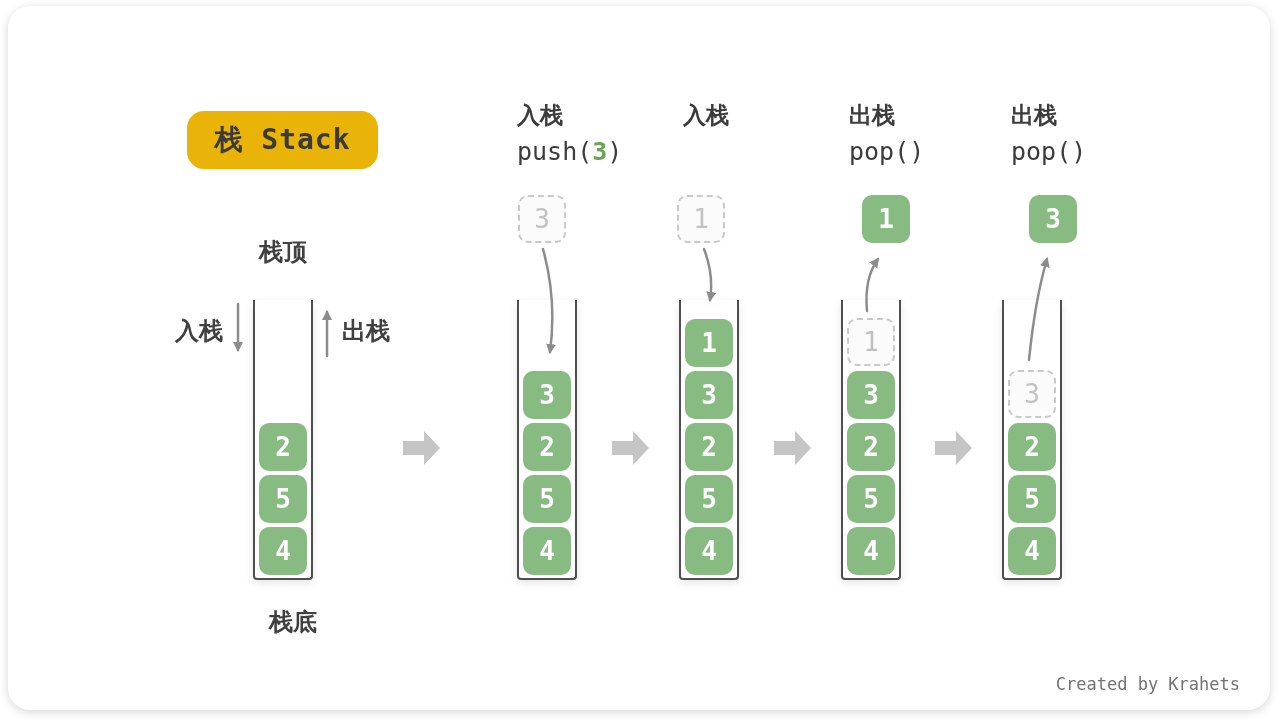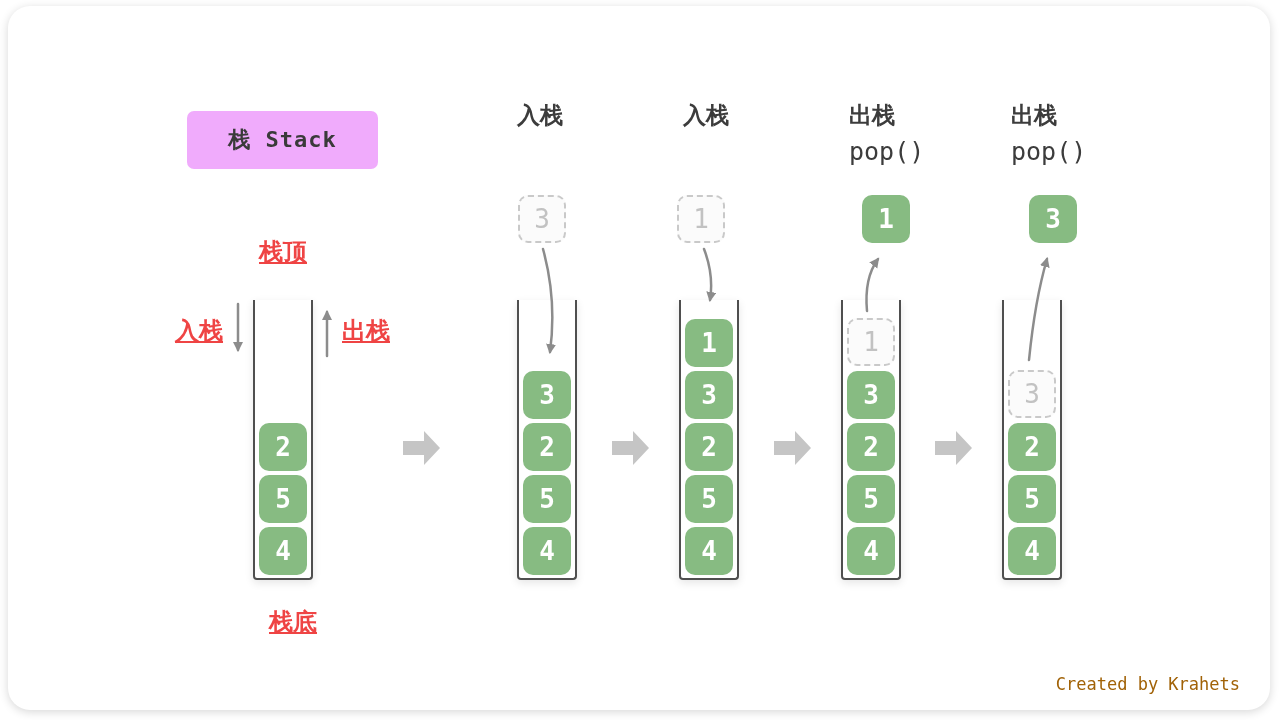--- a/index.html
+++ b/index.html
@@ -1,50 +1,51 @@
 <!DOCTYPE html>
 <html style="--green: #87BB82; --code-green: #67A557;"><head>
 <meta charset="utf-8">
 <style>
   html,body{margin:0;padding:0;width:1280px;height:720px;background:#fff;overflow:hidden;
     font-family:"Liberation Sans",sans-serif;}
   .card{position:absolute;left:8px;top:6px;width:1262px;height:704px;background:#ffffff;
     border-radius:22px;box-shadow:0 2px 10px rgba(0,0,0,0.16);}
   .abs{position:absolute;}
-  .badge{left:187px;top:111px;width:191px;height:58px;background:#f0abfc;border-radius:7px;
+  .badge{left:187px;top:111px;width:191px;height:58px;background:#eab308;border-radius:17px;
     display:flex;align-items:center;justify-content:center;
-    font-family:"DejaVu Sans Mono",monospace;font-size:22px;font-weight:bold;color:#3A3A3A;letter-spacing:1px;}
+    font-family:"DejaVu Sans Mono",monospace;font-size:28px;font-weight:bold;color:#3A3A3A;letter-spacing:1px;}
   .op{top:104px;width:170px;}
   .op .cn{font-size:23px;font-weight:bold;color:#3C3C3C;line-height:1;}
   .op .code{margin-top:12px;font-family:"DejaVu Sans Mono",monospace;font-size:25px;color:#3C3C3C;line-height:1;}
   .op .code .num{color:var(--code-green);font-weight:bold;}
   .stackbox{width:60px;height:280px;box-sizing:border-box;top:300px;
     border-left:2px solid #4F4F4F;border-right:2px solid #4F4F4F;border-bottom:2px solid #4F4F4F;
     border-radius:0 0 4px 4px;background:#fff;box-shadow:0 3px 8px rgba(0,0,0,0.10);}
   .block{width:48px;height:48px;background:var(--green);border-radius:10px;
     display:flex;align-items:center;justify-content:center;color:#fff;
     font-family:"DejaVu Sans Mono",monospace;font-size:26px;font-weight:bold;}
   .ghost{width:48px;height:48px;box-sizing:border-box;background:#FBFBFB;
     border:2px dashed #C9C9C9;border-radius:10px;
     display:flex;align-items:center;justify-content:center;color:#C2C2C2;
     font-family:"DejaVu Sans Mono",monospace;font-size:26px;font-weight:normal;}
-  .cnlabel{font-size:24px;font-weight:bold;color:#ef4444;line-height:1;text-decoration:underline;}
+  .cnlabel{font-size:24px;font-weight:bold;color:#404040;line-height:1;}
   .center60{width:64px;text-align:center;}
-  .watermark{right:40px;top:674px;font-family:"DejaVu Sans Mono",monospace;font-size:17px;color:#a16207;}
+  .watermark{right:40px;top:674px;font-family:"DejaVu Sans Mono",monospace;font-size:17px;color:#737373;}
   svg.overlay{position:absolute;left:0;top:0;pointer-events:none;}
 </style>
 </head>
 <body>
 
 <div class="card"></div>
 
 <div class="abs badge">栈 Stack</div>
 
 <div class="abs op" style="left:517px;">
   <div class="cn">入栈</div>
+  <div class="code"><span>push(</span><span class="num">3</span><span>)</span></div>
 </div>
 <div class="abs op" style="left:683px;">
   <div class="cn">入栈</div>
 </div>
 <div class="abs op" style="left:849px;">
   <div class="cn">出栈</div>
   <div class="code"><span>pop(</span><span class="num"></span><span>)</span></div>
 </div>
 <div class="abs op" style="left:1011px;">
   <div class="cn">出栈</div>

